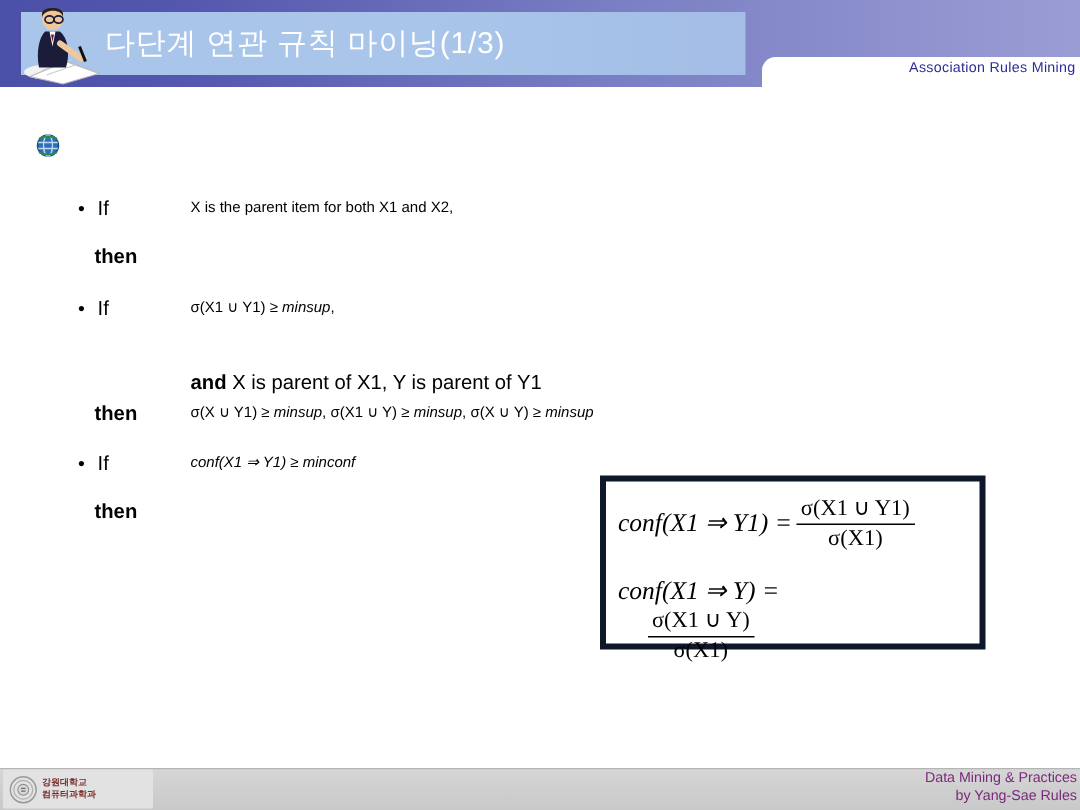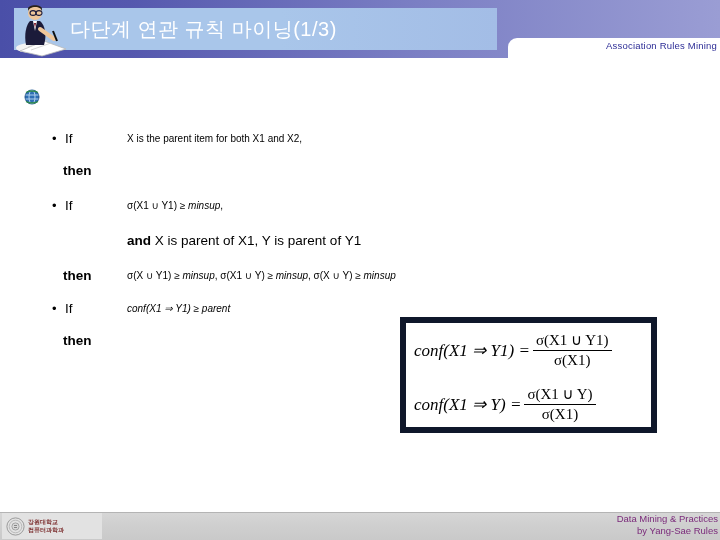--- a/index.html
+++ b/index.html
@@ -137,37 +137,37 @@
   .ital { font-style: italic; }
   .bold { font-weight: bold; }
 
   
   .formula-box {
     position: absolute;
     left: 400px;
     top: 317px;
     width: 257px;
     height: 116px;
-    border: 6px solid #0f172a;
+    border: 4px solid #0f172a;
     background: #ffffff;
     box-sizing: border-box;
   }
   .formula-row {
     position: absolute;
     left: 8px;
     display: flex;
     align-items: center;
     font-family: "Liberation Serif", serif;
     font-style: italic;
     font-size: 17px;
     color: #000;
     white-space: nowrap;
   }
   .formula-row.r1 { top: 8px; }
-  .formula-row.r2 { top: 62px; }
+  .formula-row.r2 { top: 62px; flex-direction: column; }
   .frac {
     display: inline-flex;
     flex-direction: column;
     align-items: center;
     margin-left: 3px;
     vertical-align: middle;
   }
   .frac .num {
     font-size: 15px;
     padding: 0 3px 1px 3px;
@@ -288,33 +288,33 @@
 <div class="line" style="top:160px; left:0; width:720px;">
   <span class="kw-then">then</span>
 </div>
 
 <div class="line" style="top:195px; left:0; width:720px;">
   <span class="dot">•</span>
   <span class="kw">If</span>
   <span class="body-txt"><span>σ(X1 ∪ Y1) ≥ </span><span class="ital">minsup</span><span>,</span></span>
 </div>
 
-<div class="line" style="top:230px; left:0; width:616px;">
+<div class="line" style="top:244px; left:0; width:616px;">
   <span class="body-txt-ind"><span class="bold">and</span><span> X is parent of X1, Y is parent of Y1</span></span>
 </div>
 
 <div class="line" style="top:265px; left:0; width:720px;">
   <span class="kw-then">then</span>
   <span class="body-txt"><span>σ(X ∪ Y1) ≥ </span><span class="ital">minsup</span><span>, </span><span>σ(X1 ∪ Y) ≥ </span><span class="ital">minsup</span><span>, </span><span>σ(X ∪ Y) ≥ </span><span class="ital">minsup</span></span>
 </div>
 
 <div class="line" style="top:298px; left:0; width:720px;">
   <span class="dot">•</span>
   <span class="kw">If</span>
-  <span class="body-txt ital">conf(X1 ⇒ Y1) ≥ parent</span>
+  <span class="body-txt ital">conf(X1 ⇒ Y1) ≥ minconf</span>
 </div>
 
 <div class="line" style="top:330px; left:0; width:720px;">
   <span class="kw-then">then</span>
 </div>
 
 <div class="formula-box">
   <div class="formula-row r1">
     <span>conf(X1 ⇒ Y1) =</span>
     <span class="frac">

